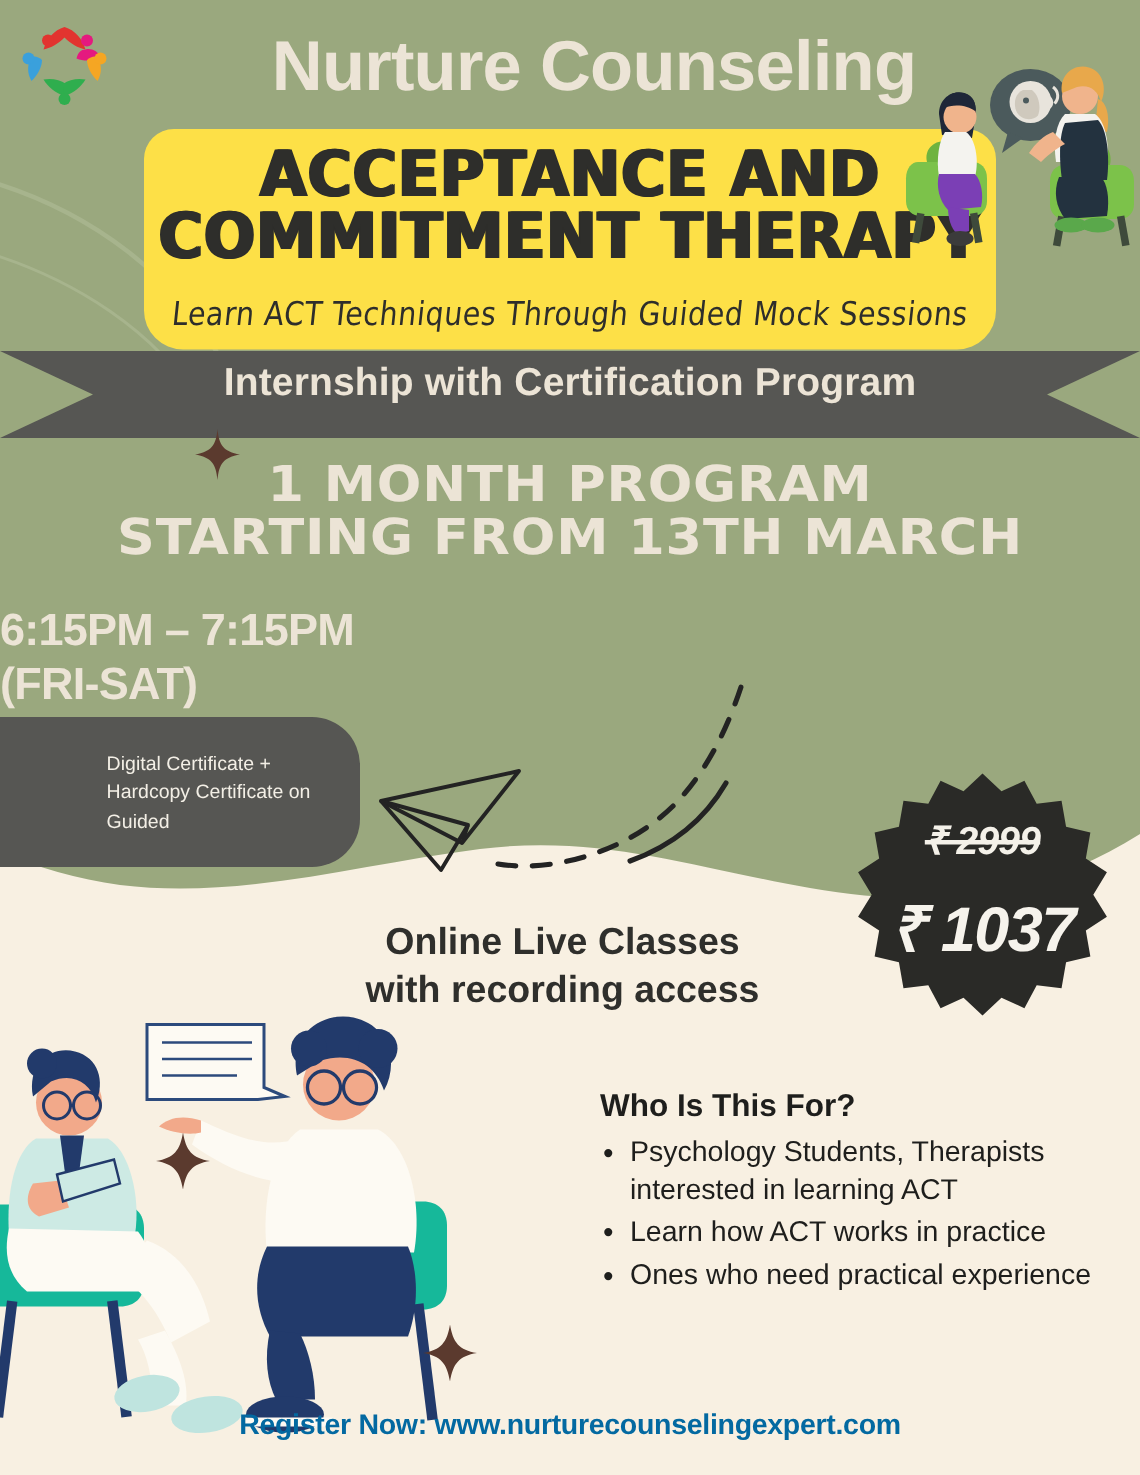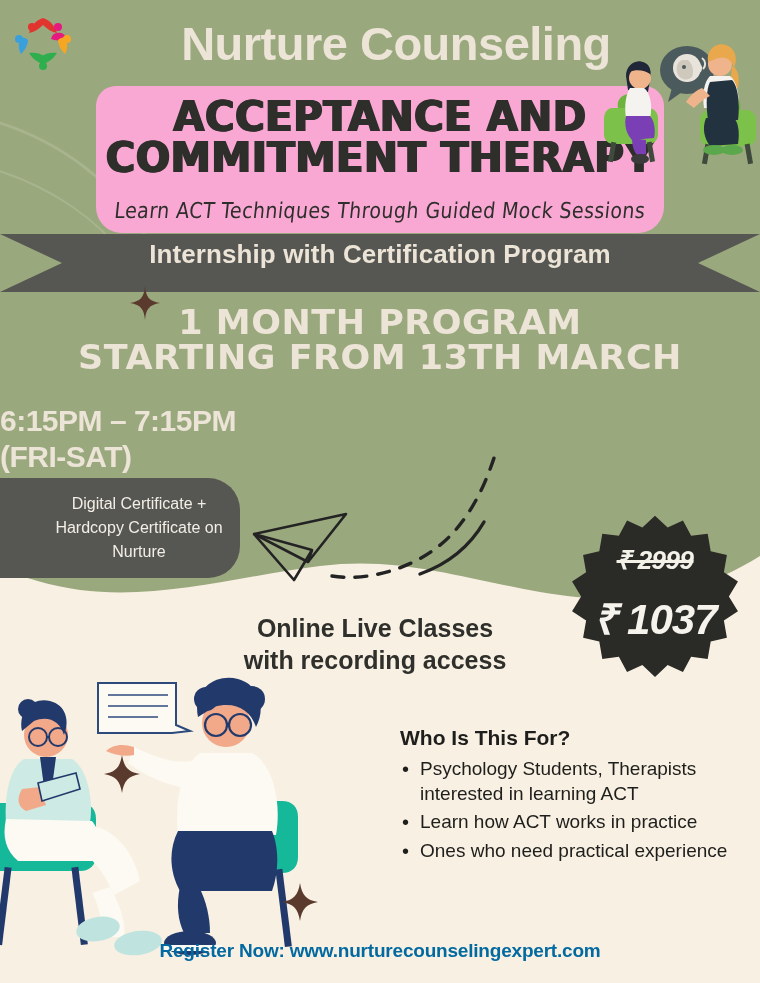--- a/index.html
+++ b/index.html
@@ -27,21 +27,21 @@
     font-size:47px; font-weight:bold;
     color:#ece4d6;
     letter-spacing:-0.5px;
     font-family:"Liberation Sans", sans-serif;
     margin-left:16px;
   }
 
   
   .card {
     position:absolute; left:96px; top:86px; width:568px; height:147px;
-    background:#f9a8d4;
+    background:#fde047;
     border-radius:20px 20px 26px 26px;
   }
   .card-h {
     position:absolute; left:0; top:10px; width:100%;
     text-align:center;
     font-family:"DejaVu Sans", sans-serif;
     font-weight:bold;
     font-size:38px;
     line-height:0.98;
     color:#2e2e2b;
@@ -94,21 +94,21 @@
 
   
   .cert {
     position:absolute; left:-38px; top:478px; width:278px; height:100px;
     background:#565653;
     border-radius:32px;
     display:flex; align-items:center; justify-content:center;
     padding:6px 10px 6px 46px;
   }
   .cert-text {
-    color:#f3efe6; font-size:16px; line-height:1.5; text-align:center;
+    color:#f3efe6; font-size:13px; line-height:1.5; text-align:left;
     font-family:"Liberation Sans", sans-serif;
     margin-left:40px;
   }
 
   
   .badge { position:absolute; left:566px; top:503px; width:178px; height:178px; }
   .badge svg { display:block; }
   .badge-old {
     position:absolute; left:0; top:38px; width:178px; text-align:center;
     color:#f4f1e9; font-size:26px; font-weight:bold; font-style:italic;
@@ -262,21 +262,21 @@
   </div>
   <div class="times">
     <div>6:15PM – 7:15PM</div>
     <div>(FRI-SAT)</div>
   </div>
 
   <div class="cert">
     <div class="cert-text">
       <div>Digital Certificate +</div>
       <div>Hardcopy Certificate on</div>
-      <div>Nurture</div>
+      <div>Guided</div>
     </div>
   </div>
 
   <div class="plane">
     <svg width="120" height="88" viewBox="0 0 120 88">
       <g fill="none" stroke="#232323" stroke-width="2.6" stroke-linejoin="round">
         <path d="M4 36 L96 16 L58 64 Z"></path>
         <path d="M4 36 L62 52 L58 64"></path>
         <path d="M4 36 L44 82 L62 52"></path>
       </g>

